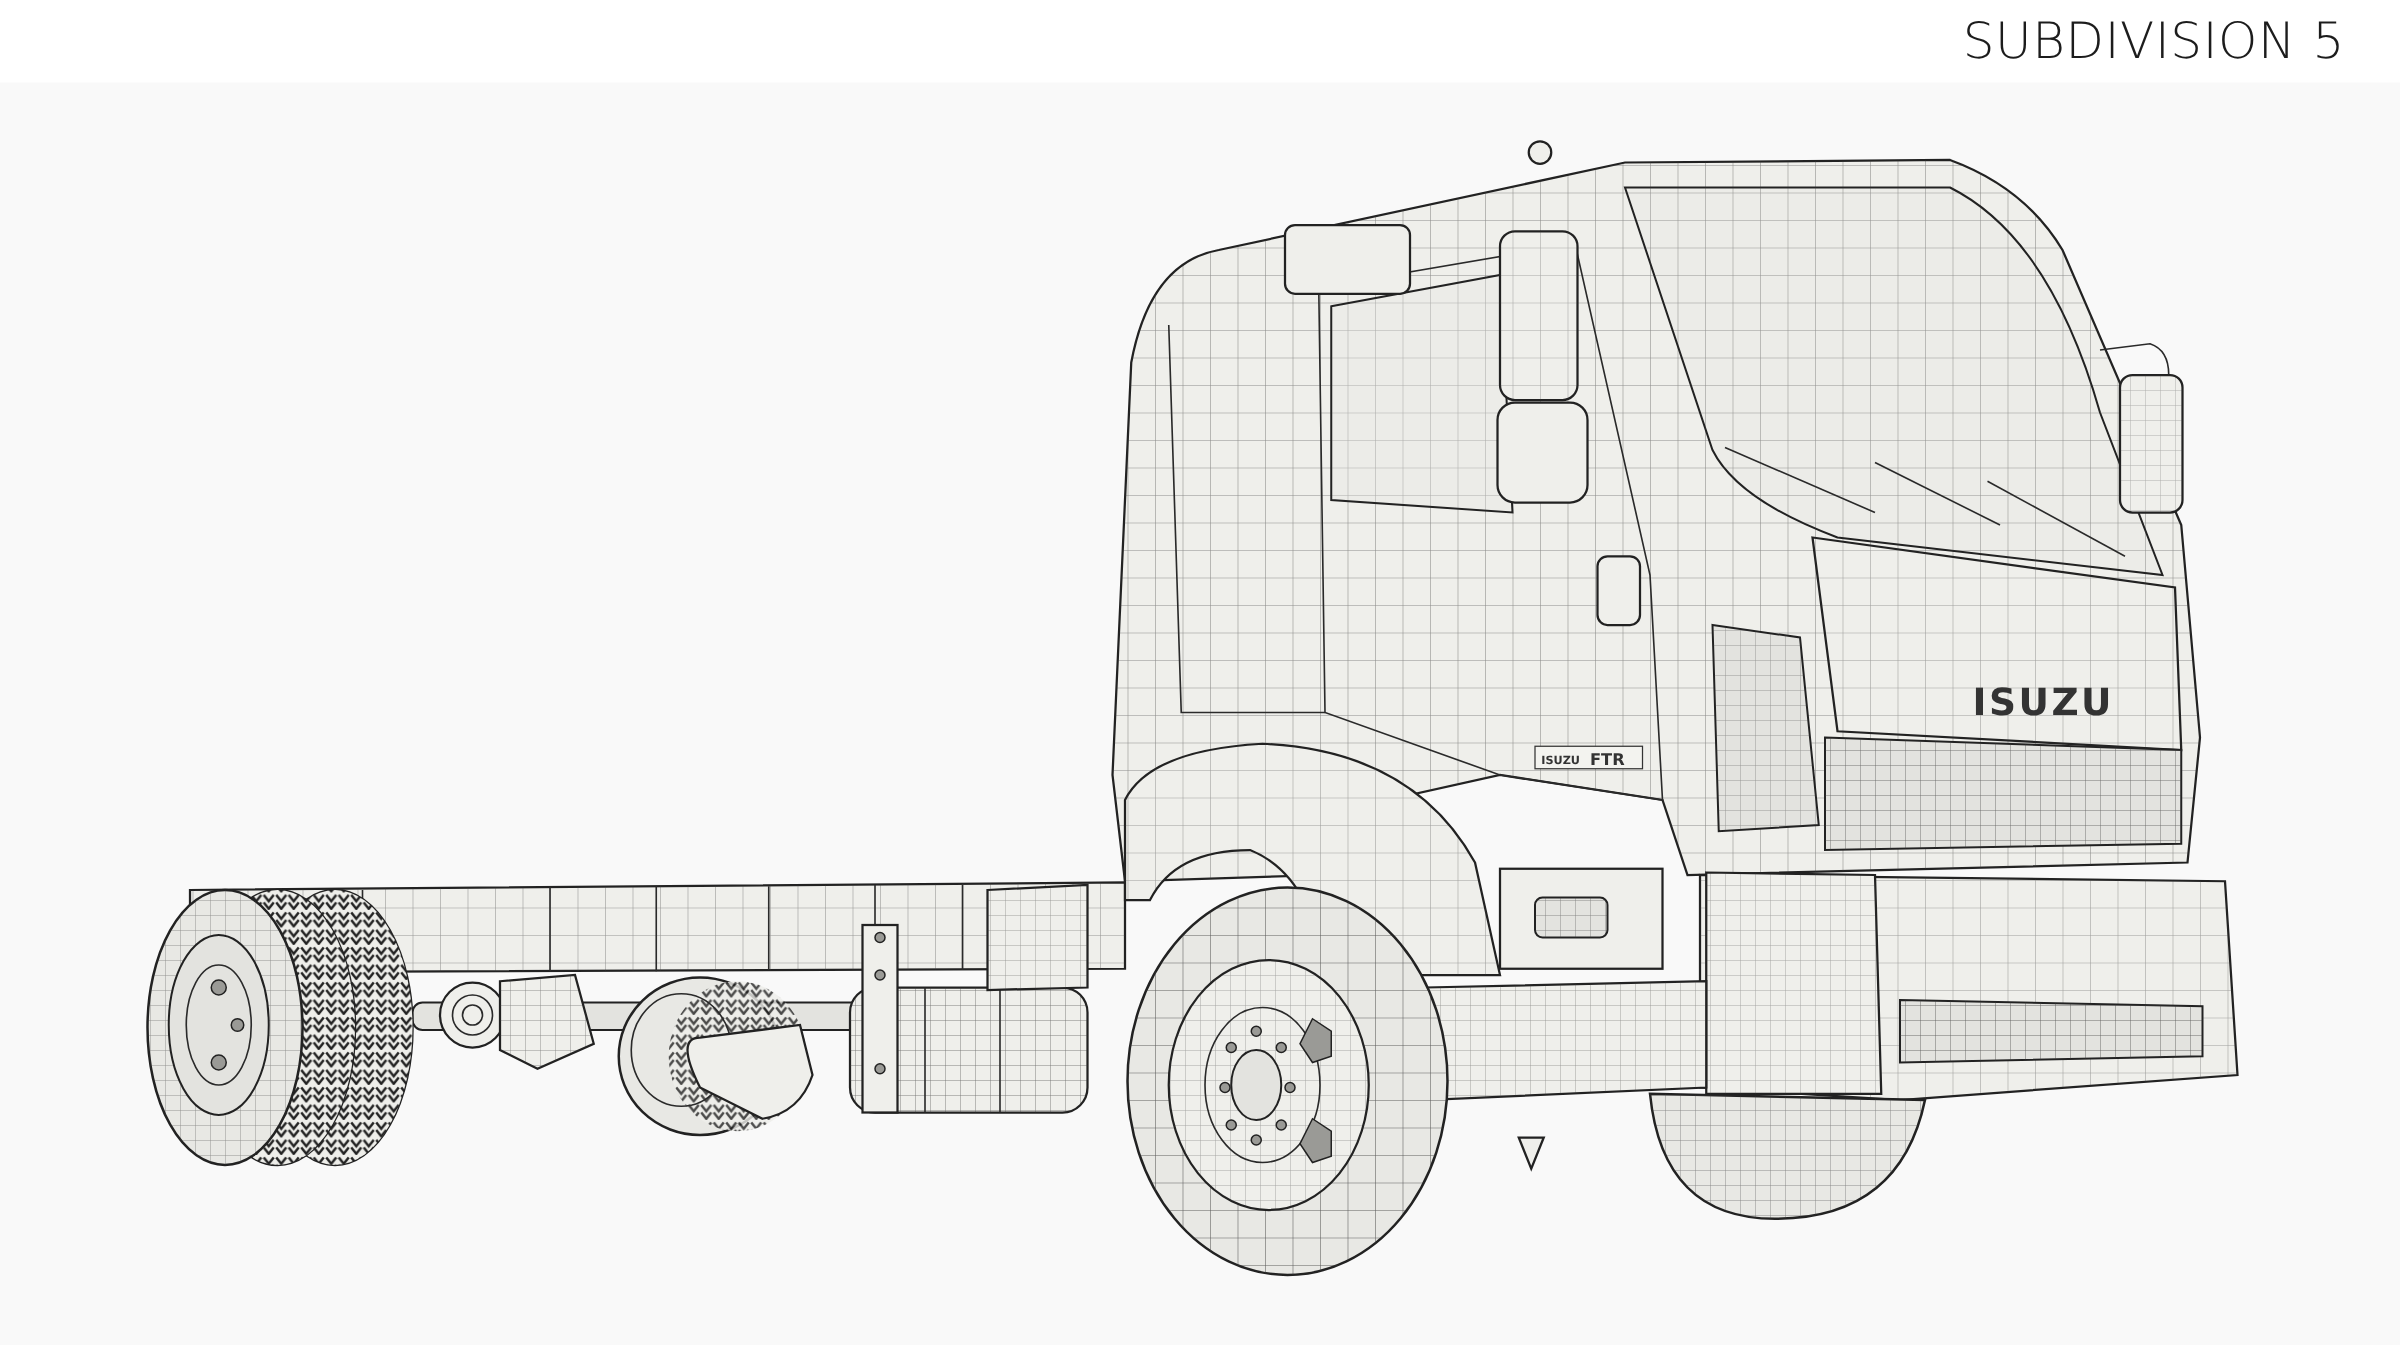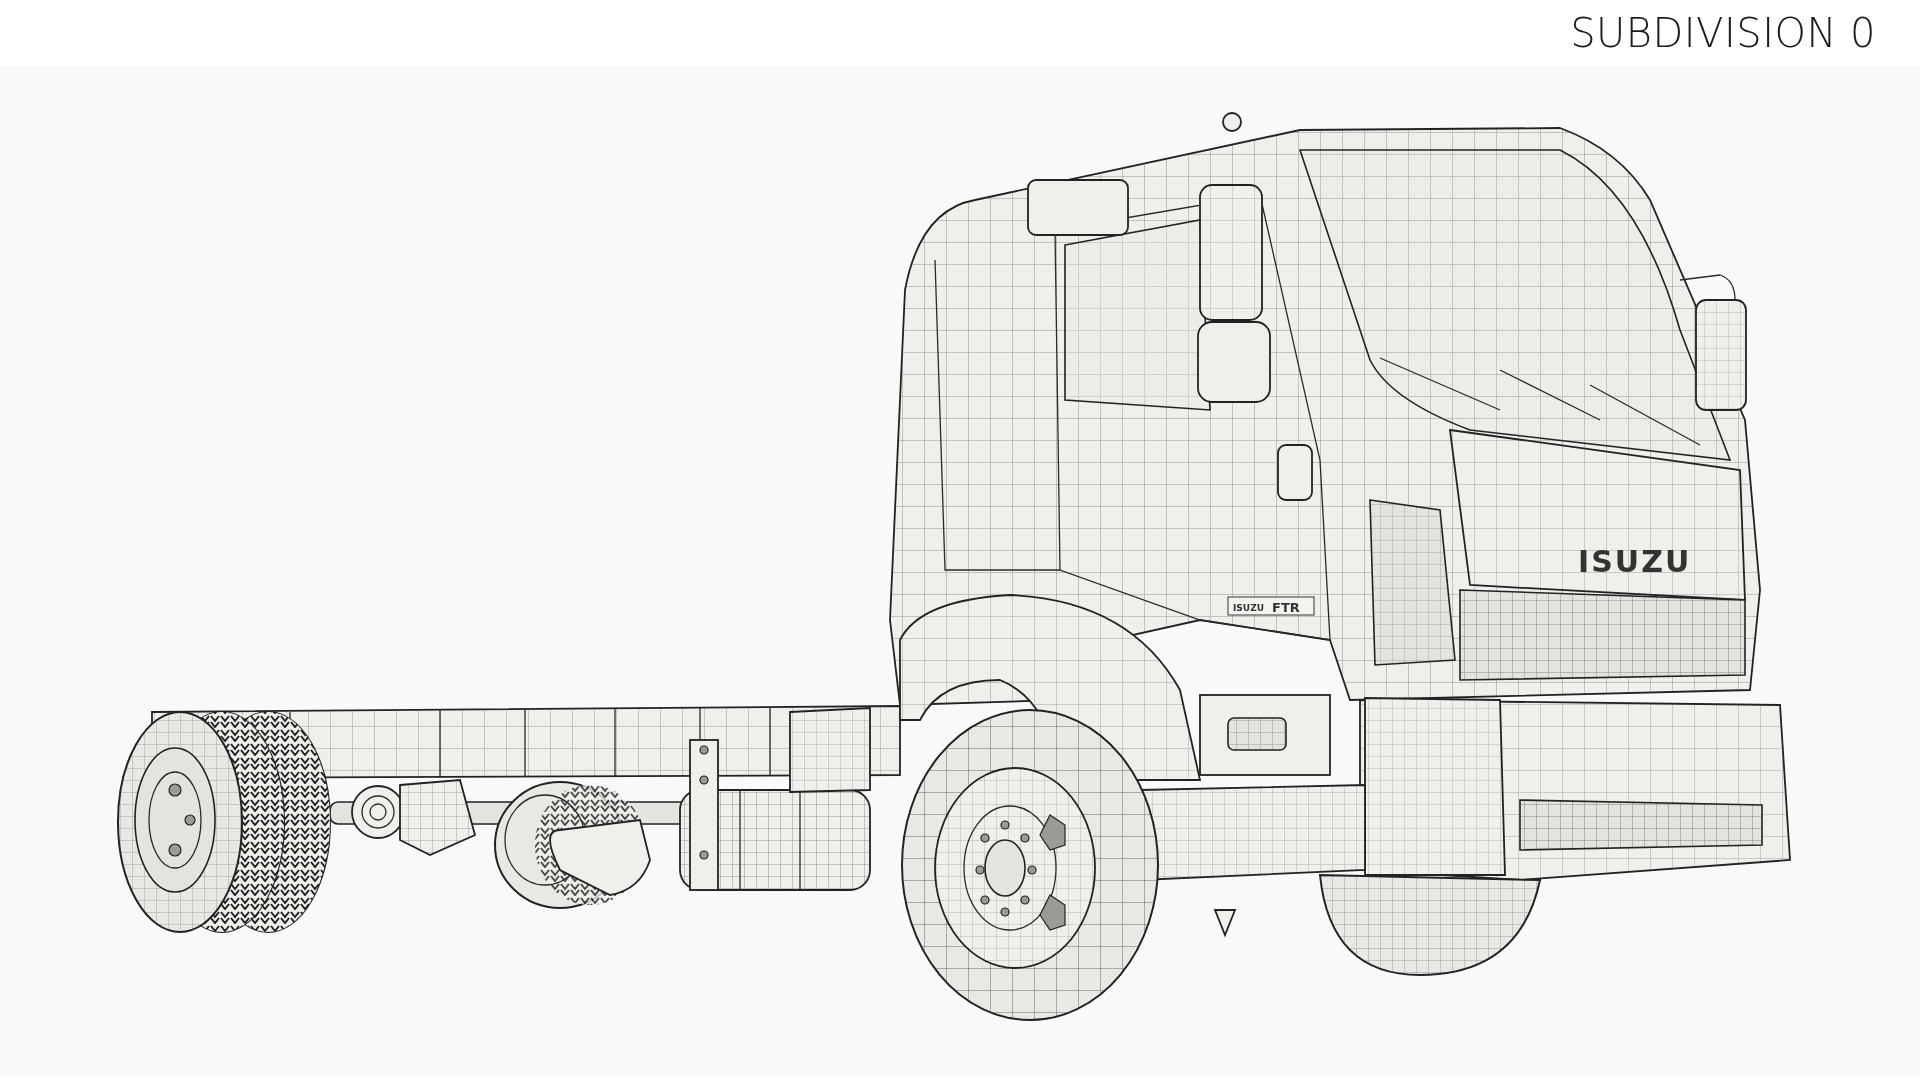--- a/index.html
+++ b/index.html
@@ -32,21 +32,21 @@
   .body-shade { fill: #e3e3df; stroke: #222; stroke-width: 1.6; }
   .glass { fill: #ecece8; stroke: #222; stroke-width: 1.6; }
   .dark { fill: #9a9a96; stroke: #222; stroke-width: 1.2; }
   .tyre { fill: #e8e8e4; stroke: #222; stroke-width: 2; }
   .badge-text { font-family: "DejaVu Sans", sans-serif; font-weight: bold; fill: #333; }
 </style>
 </head>
 <body>
 
 <div class="header">
-  <div class="title">SUBDIVISION 0</div>
+  <div class="title">SUBDIVISION 5</div>
 </div>
 
 <div class="viewport"></div>
 <div class="bottom-strip"></div>
 
 <svg class="truck" viewBox="0 0 1920 1080" xmlns="http://www.w3.org/2000/svg">
   <defs>
     <pattern id="grid" width="22" height="22" patternUnits="userSpaceOnUse">
       <path d="M22 0 L0 0 0 22" fill="none" stroke="#3a3a3a" stroke-width="0.9"></path>
     </pattern>

